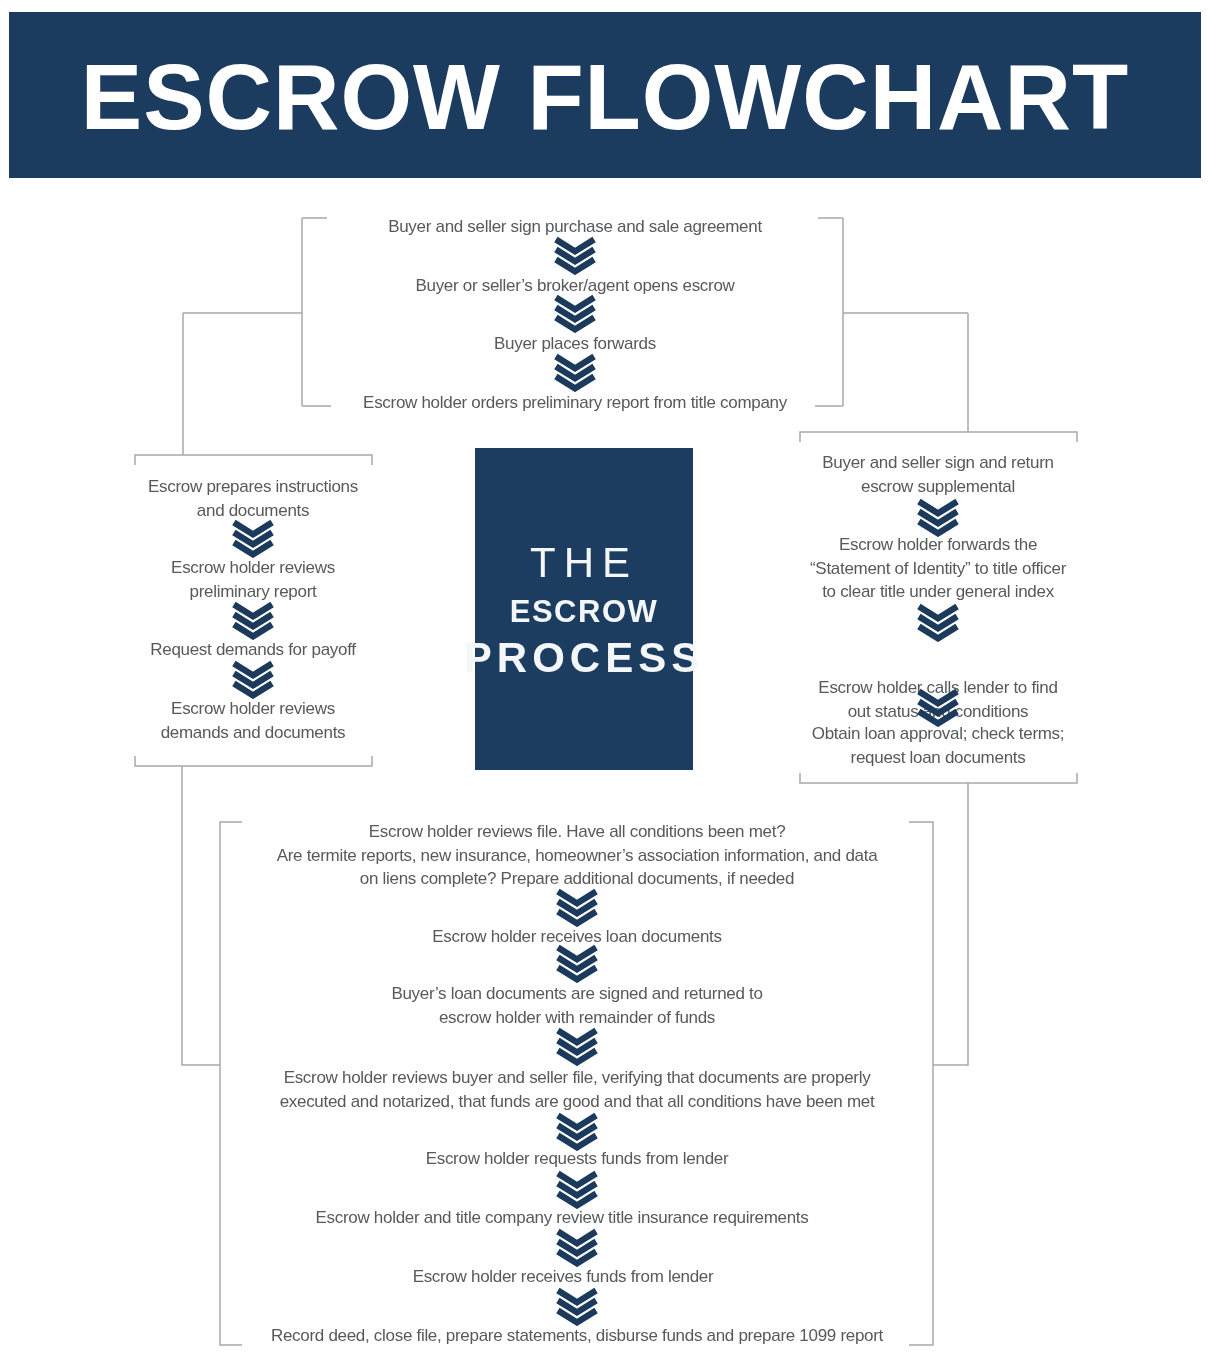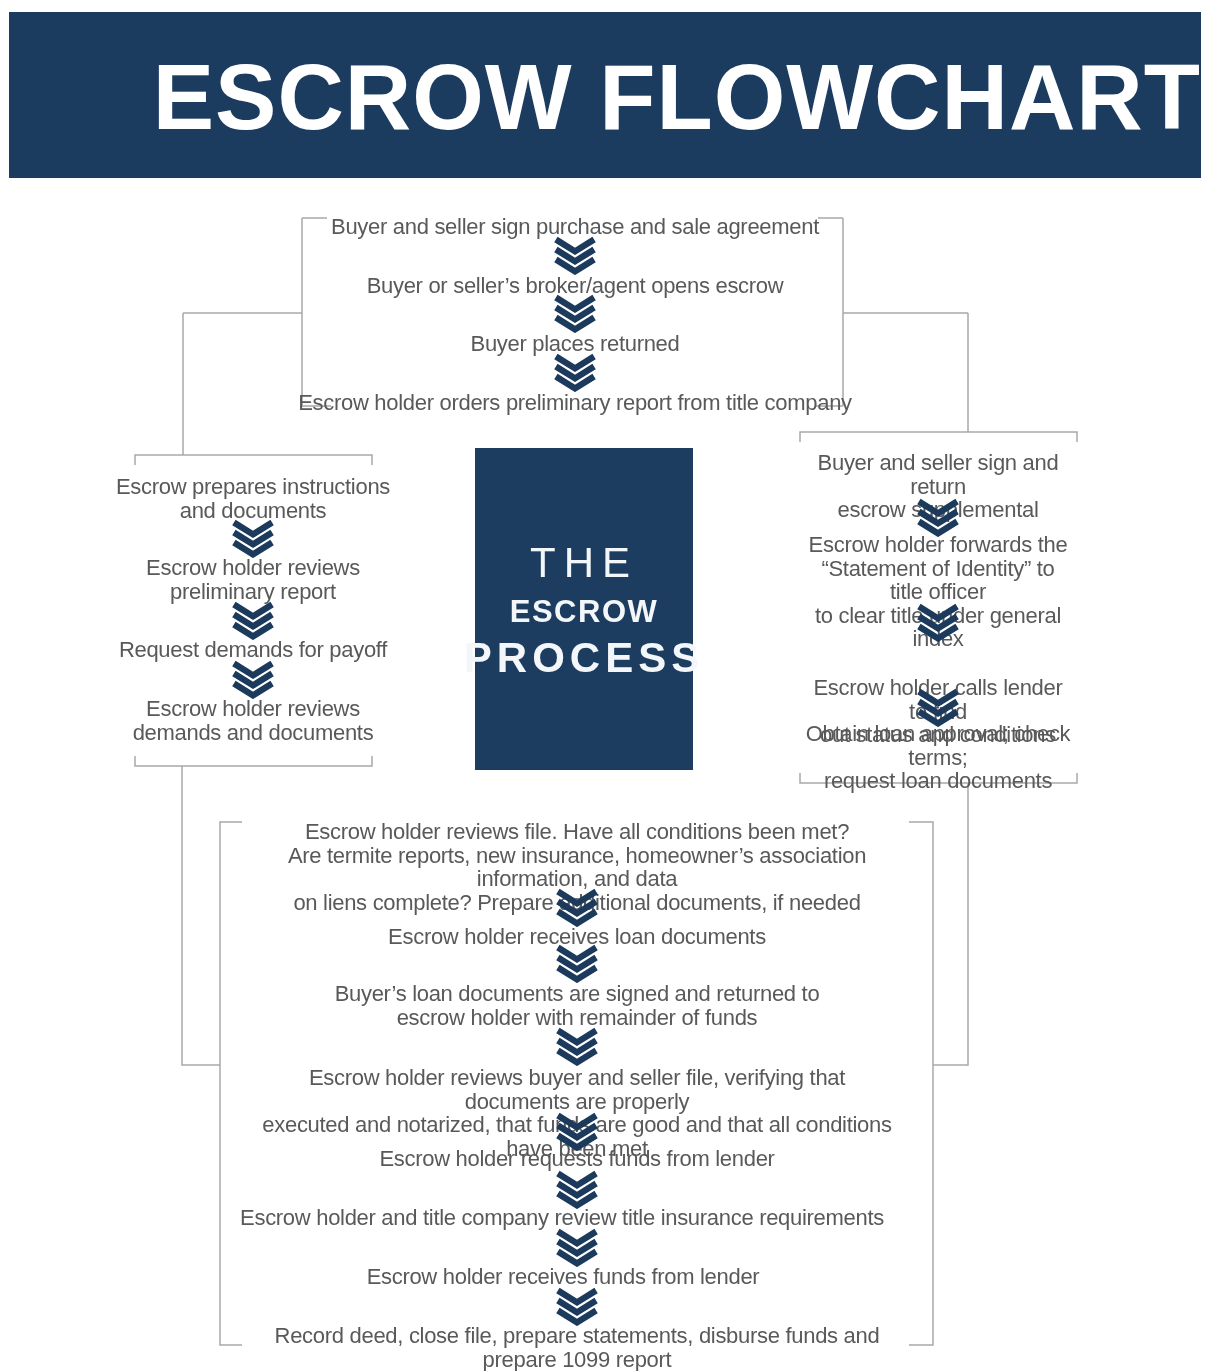--- a/index.html
+++ b/index.html
@@ -3,32 +3,32 @@
 <meta charset="utf-8">
 <style>
   html,body{margin:0;padding:0;background:#ffffff;}
   .canvas{
     position:relative;width:1209px;height:1371px;background:#ffffff;overflow:hidden;
     font-family:"Liberation Sans","DejaVu Sans",sans-serif;
   }
   
   .banner{
     position:absolute;left:9px;top:12px;width:1192px;height:166px;
-    background:#1b3b5f;display:flex;align-items:center;justify-content:flex-end;
+    background:#1b3b5f;display:flex;align-items:center;justify-content:center;
   }
   .banner h1{
     margin:0;padding-top:4px;color:#ffffff;font-size:92px;font-weight:700;
     letter-spacing:1px;white-space:nowrap;
   }
   
   .connectors{position:absolute;left:0;top:0;pointer-events:none;}
   
   .step{
     position:absolute;transform:translateX(-50%);
-    color:#58595b;font-size:22px;line-height:23.5px;letter-spacing:-0.3px;
+    color:#58595b;font-size:17px;line-height:23.5px;letter-spacing:-0.3px;
     text-align:center;white-space:pre-line;
   }
   
   .chevron{position:absolute;width:46px;height:40px;transform:translateX(-50%);}
   
   .center-box{
     position:absolute;left:475px;top:448px;width:218px;height:322px;
     background:#1d3d60;
   }
   .cb-line{position:absolute;left:50%;transform:translate(-50%,-50%);color:#f4f7f9;white-space:nowrap;}
@@ -69,21 +69,21 @@
   </svg>
 
   <div class="step" style="left:575px;top:215px">Buyer and seller sign purchase and sale agreement</div>
   <svg class="chevron" style="left:575px;top:235px">
       <use href="#chev"></use>
     </svg>
   <div class="step" style="left:575px;top:274px">Buyer or seller’s broker/agent opens escrow</div>
   <svg class="chevron" style="left:575px;top:293px">
       <use href="#chev"></use>
     </svg>
-  <div class="step" style="left:575px;top:332px">Buyer places returned</div>
+  <div class="step" style="left:575px;top:332px">Buyer places forwards</div>
   <svg class="chevron" style="left:575px;top:352px">
       <use href="#chev"></use>
     </svg>
   <div class="step" style="left:575px;top:391px">Escrow holder orders preliminary report from title company</div>
 
   <div class="step" style="left:253px;top:475px">Escrow prepares instructions
 and documents</div>
   <svg class="chevron" style="left:253px;top:518px">
       <use href="#chev"></use>
     </svg>

